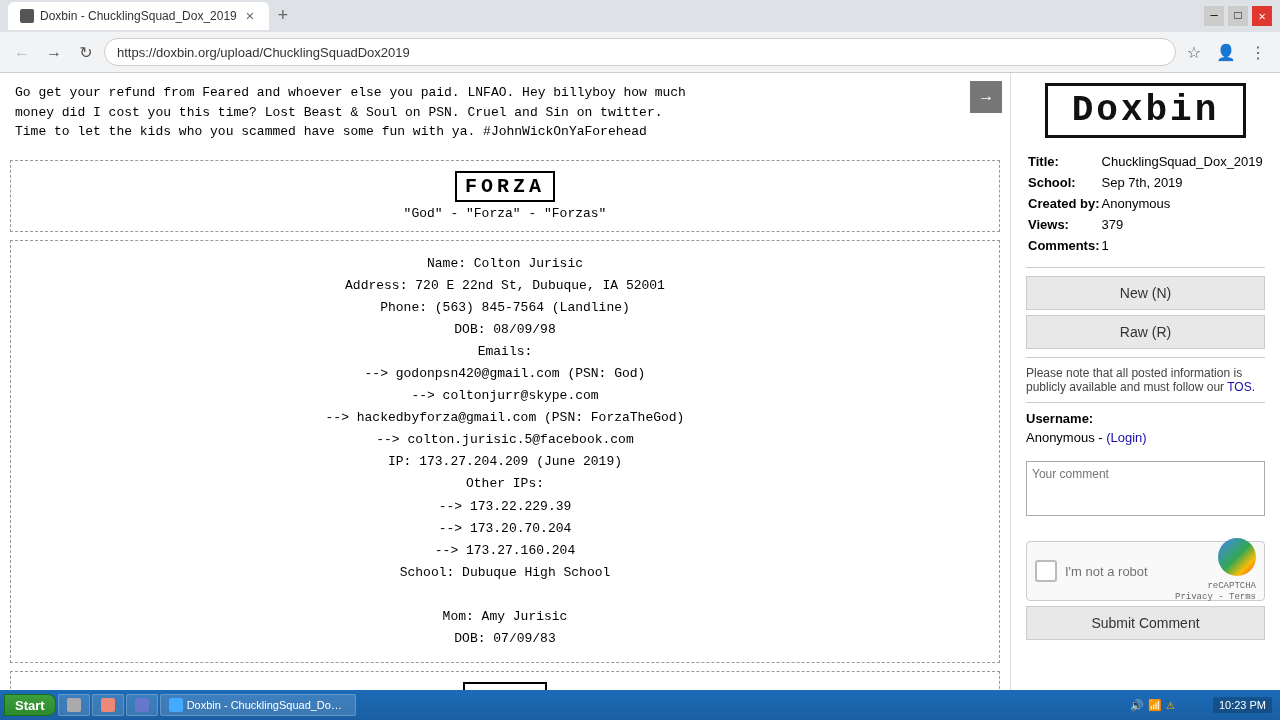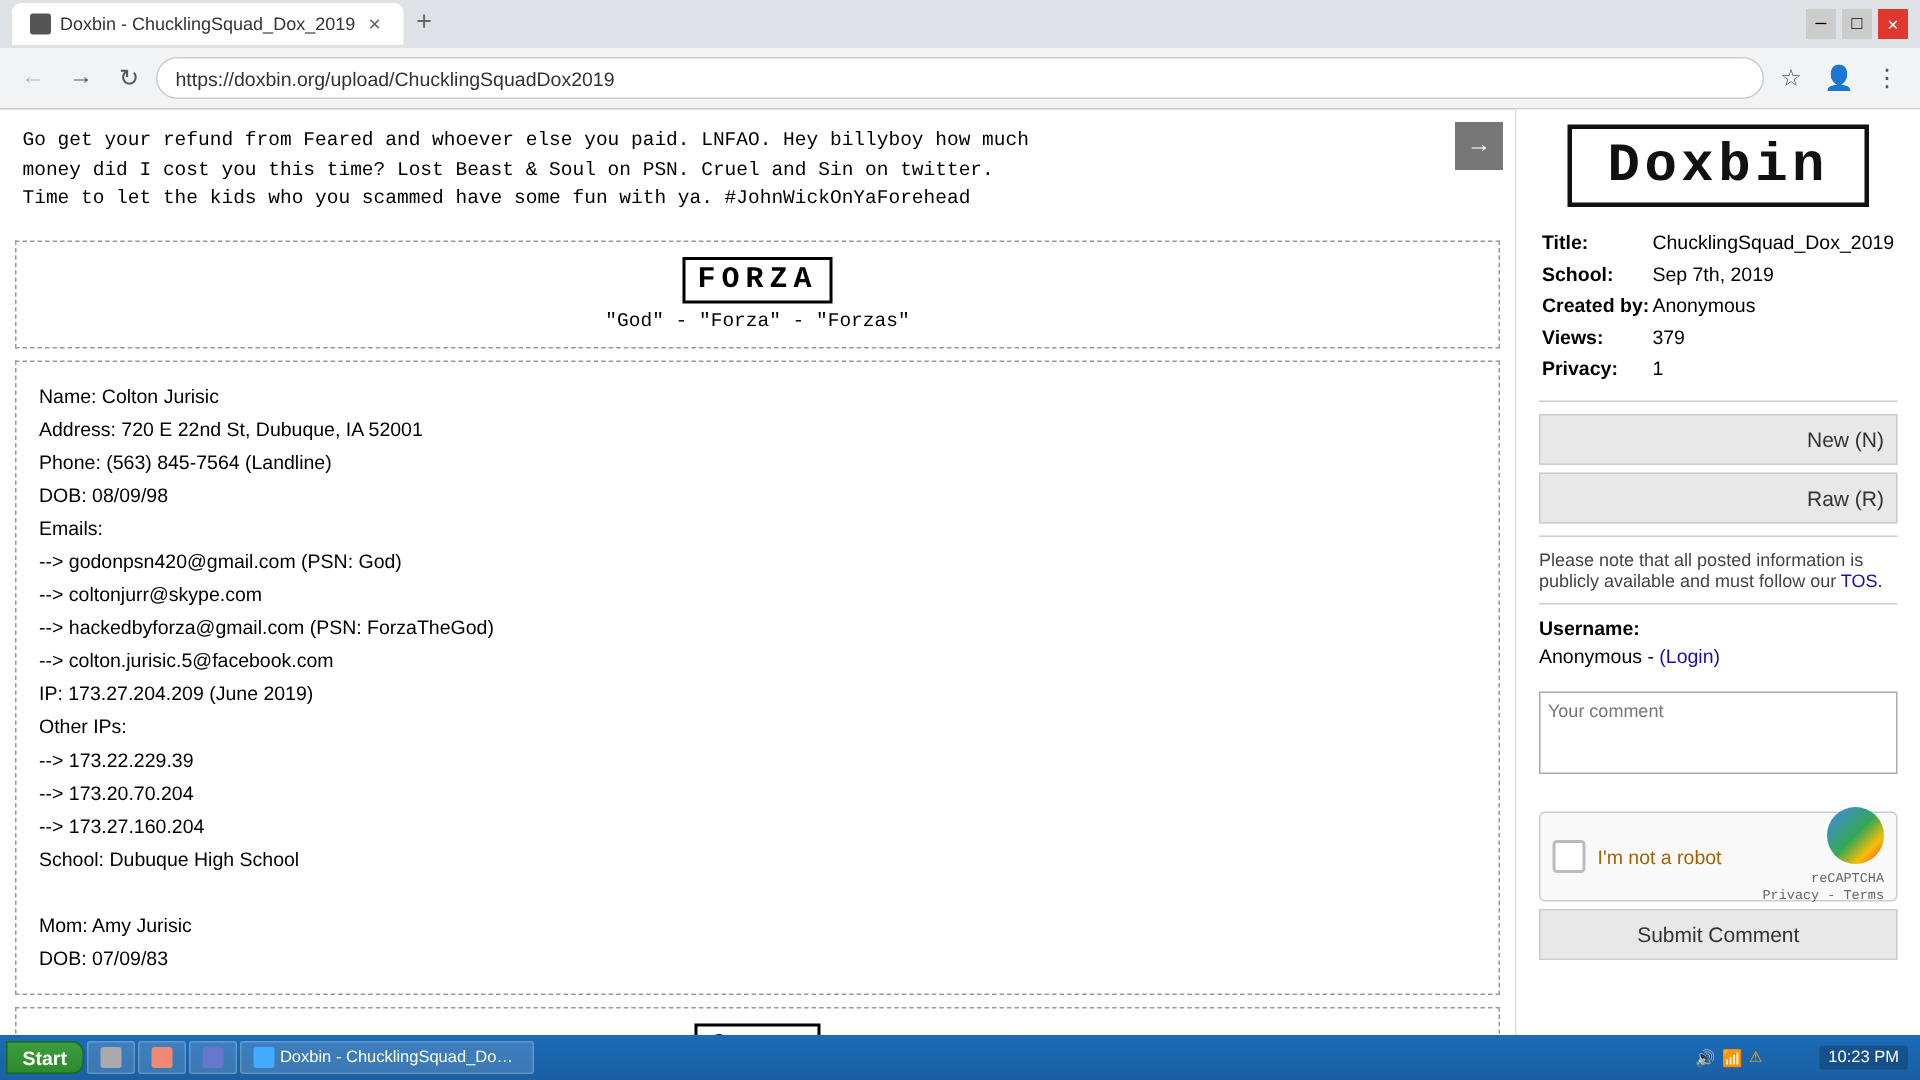--- a/index.html
+++ b/index.html
@@ -153,23 +153,24 @@
       text-align: left;
       padding: 12px 15px;
     }
 
     .section-subtitle {
       font-size: 13px;
       margin-top: 4px;
     }
 
     .info-block {
-      font-family: Liberation Sans, sans-serif;
+      font-family: Liberation Mono, monospace;
       font-size: 13px;
       line-height: 1.7;
+      text-align: center;
     }
 
     
     .sidebar {
       width: 270px;
       min-width: 270px;
       background: #fff;
       border-left: 1px solid #ddd;
       padding: 10px 15px;
       overflow-y: auto;
@@ -214,21 +215,21 @@
     .sidebar-btn {
       display: block;
       width: 100%;
       padding: 8px;
       margin: 5px 0;
       background: #e8e8e8;
       border: 1px solid #ccc;
       cursor: pointer;
       font-family: Arial, sans-serif;
       font-size: 14px;
-      text-align: right;
+      text-align: center;
       color: #333;
     }
 
     .tos-notice {
       font-family: Arial, sans-serif;
       font-size: 12px;
       color: #444;
       margin: 8px 0;
     }
     .tos-link {
@@ -278,21 +279,21 @@
       width: 22px;
       height: 22px;
       border: 2px solid #bbb;
       border-radius: 3px;
       background: #fff;
       flex-shrink: 0;
     }
     .recaptcha-label {
       font-family: Arial, sans-serif;
       font-size: 13px;
-      color: #a16207;
+      color: #737373;
       flex: 1;
     }
 
     .submit-btn {
       display: block;
       width: 100%;
       padding: 8px;
       background: #e8e8e8;
       border: 1px solid #ccc;
       cursor: pointer;
@@ -488,21 +489,21 @@
       </tr>
       <tr>
         <td class="meta-label">Created by:</td>
         <td>Anonymous</td>
       </tr>
       <tr>
         <td class="meta-label">Views:</td>
         <td>379</td>
       </tr>
       <tr>
-        <td class="meta-label">Privacy:</td>
+        <td class="meta-label">Comments:</td>
         <td>1</td>
       </tr>
     </tbody>
       </table>
 
     <hr class="meta-divider">
 
     
     <button class="sidebar-btn">New (N)</button>
     <button class="sidebar-btn">Raw (R)</button>

